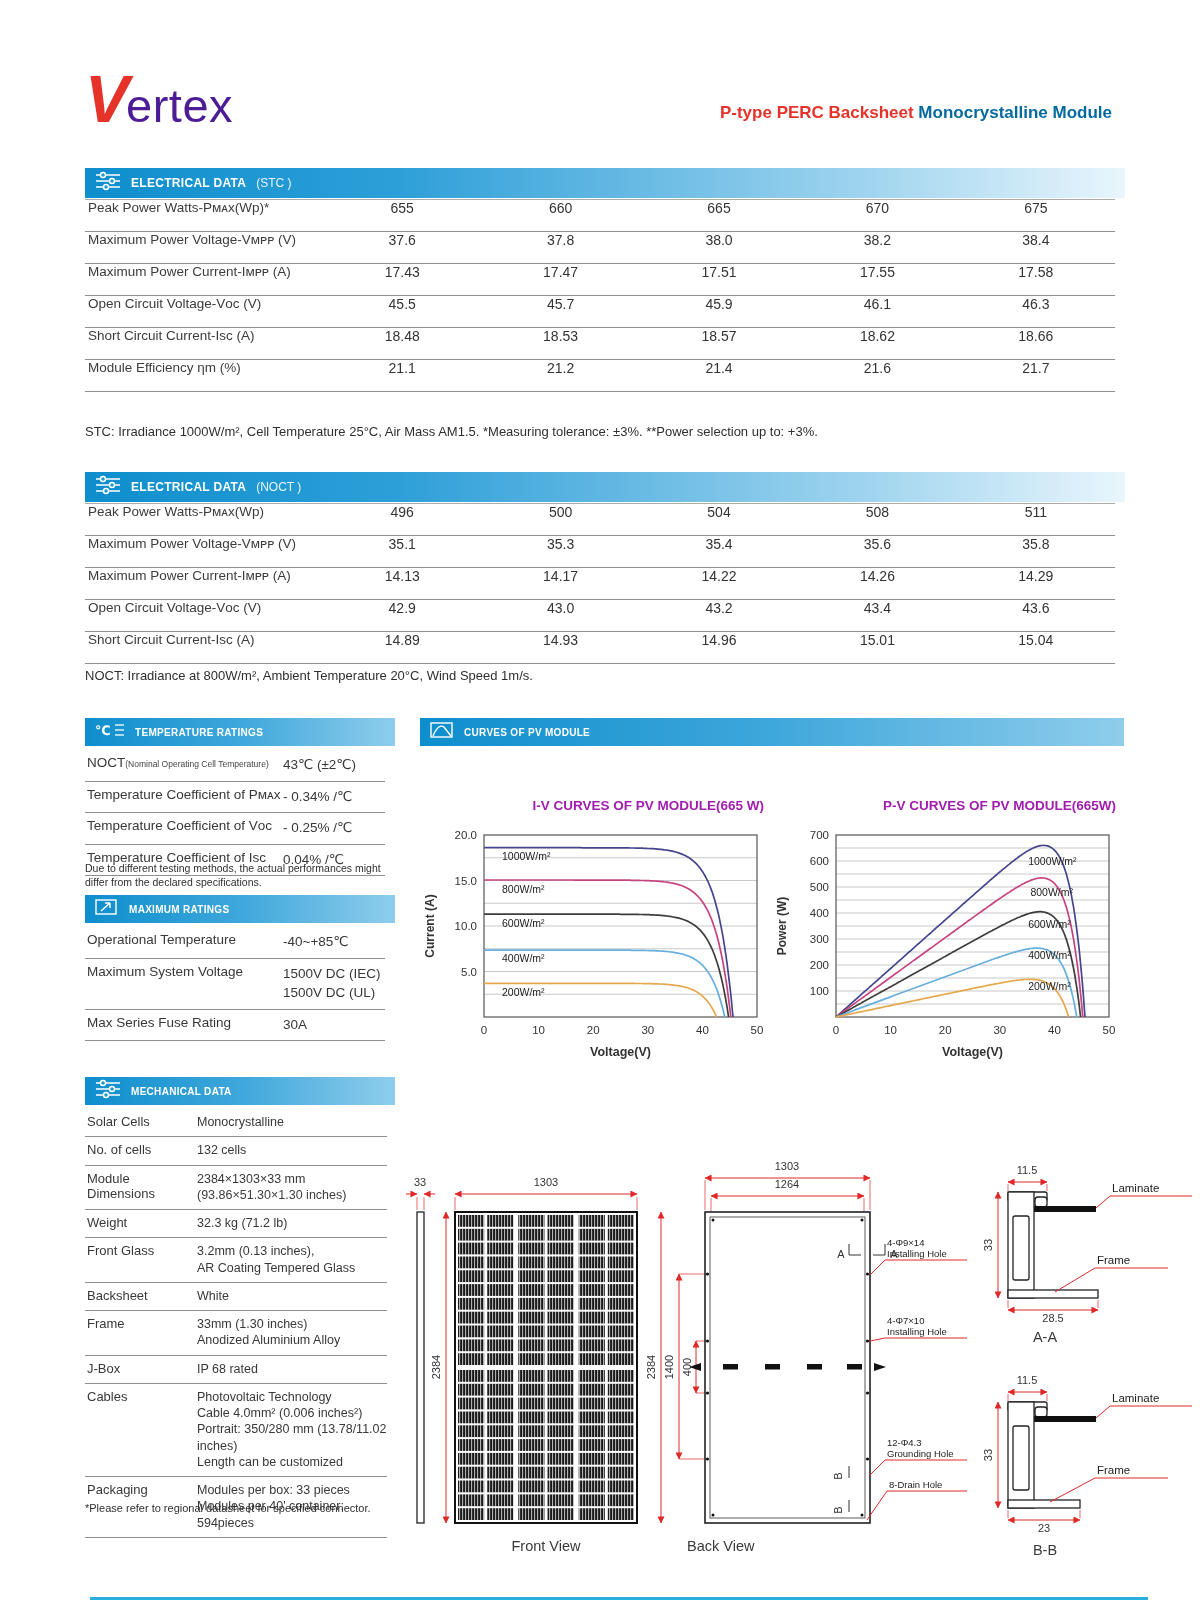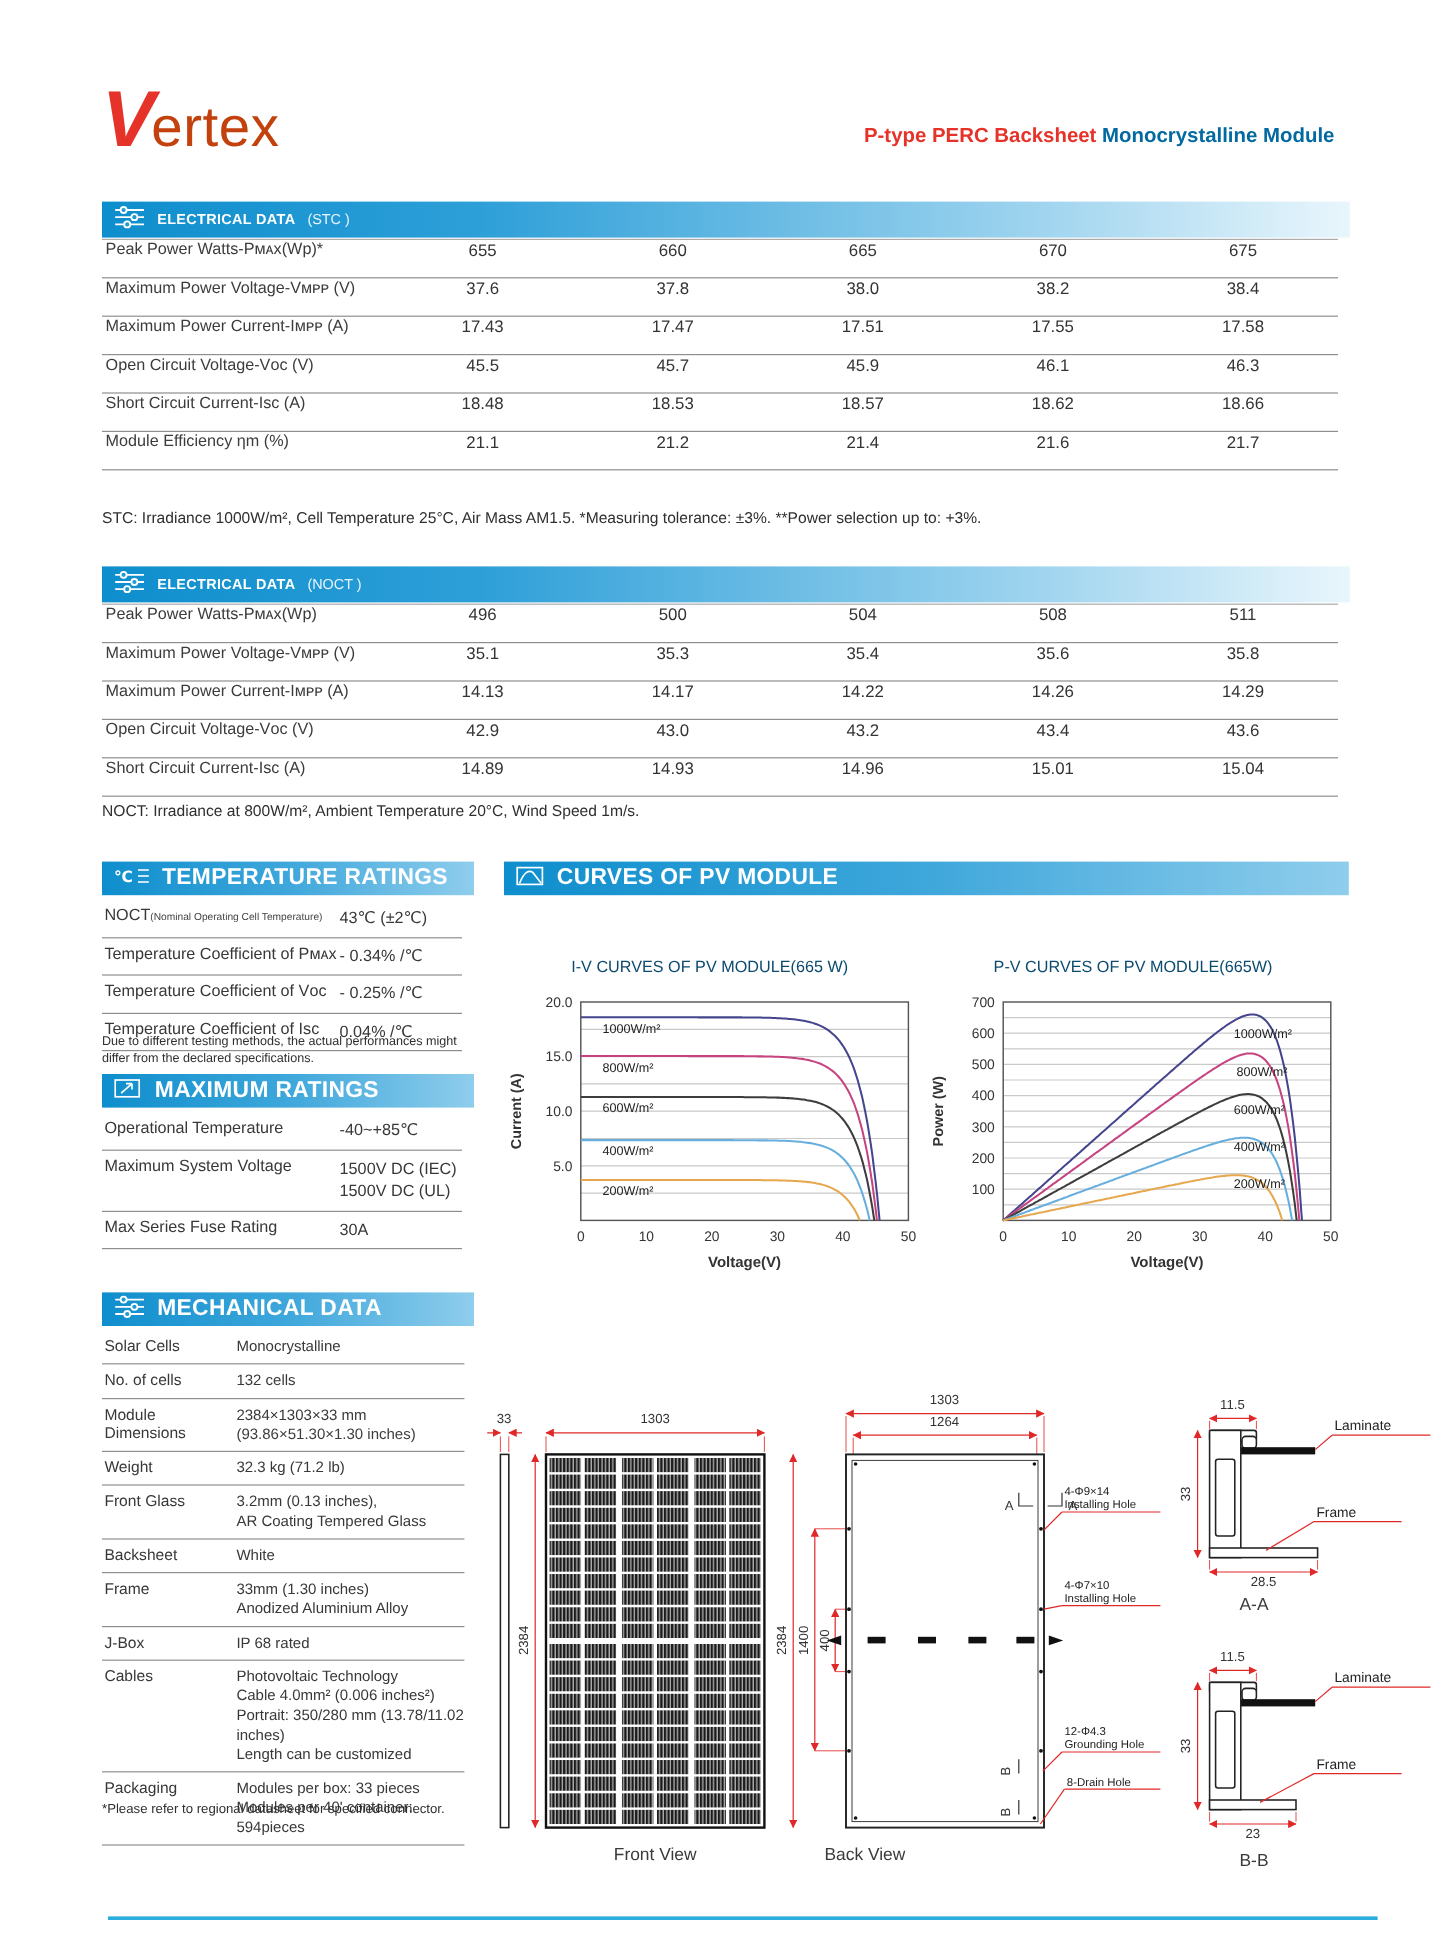--- a/index.html
+++ b/index.html
@@ -2,30 +2,30 @@
 <html><head>
 <meta charset="utf-8">
 <style>
   html,body{margin:0;padding:0;background:#fff}
   .page{position:relative;width:1200px;height:1614px;background:#fff;overflow:hidden;
         font-family:"Liberation Sans","DejaVu Sans",sans-serif;color:#333}
   .abs{position:absolute}
   
   .logo{position:absolute;left:85px;top:66px;display:flex;align-items:baseline}
   .logo .v{color:#e6332a;font-size:66px;font-weight:bold;font-style:italic;line-height:1;letter-spacing:-3px}
-  .logo .rest{color:#c2410c;font-size:47px;font-weight:400;line-height:1;letter-spacing:0.5px}
+  .logo .rest{color:#4c1d95;font-size:47px;font-weight:400;line-height:1;letter-spacing:0.5px}
   .subtitle{position:absolute;right:88px;top:103px;font-size:17px;font-weight:bold}
   .subtitle .r{color:#e6332a}
   .subtitle .b{color:#0369a1}
   
   .ebar{position:absolute;height:30px;display:flex;align-items:center;gap:10px;padding-left:10px;color:#fff;
         background:linear-gradient(90deg,#0e8ecd 0%,#2d9fd8 30%,#9fd4ef 75%,#e9f6fc 100%)}
   .ebar.sm{height:28px;background:linear-gradient(90deg,#0e8ecd 0%,#3ea7db 50%,#8fcdec 100%)}
   .ebar .t{font-size:12px;font-weight:bold;letter-spacing:.3px}
-  .ebar.sm .t{font-size:19px}
+  .ebar.sm .t{font-size:10px}
   .ebar .s{font-size:12px;color:#e8f5ff}
   
   .etable{position:absolute;border-top:1px solid #ababab}
   .erow{display:flex;height:31px;border-bottom:1.5px solid #8f8f8f;color:#3c3c3c}
   .elabel{width:235px;padding-left:3px;font-size:13.5px}
   .evals{flex:1;display:flex}
   .eval,.espan{flex:1;text-align:center;font-size:14px;color:#333}
   .footnote{position:absolute;font-size:13px;color:#2f2f2f}
   
   .kvt{position:absolute}
@@ -33,21 +33,21 @@
   .kvlabel{width:196px;padding-left:2px}
   .lsmall{font-size:8.5px;color:#444}
   .kvval{flex:1}
   .kvline{line-height:1.45}
   #mech-rows .kvlabel{width:110px;font-size:13px}
   #mech-rows .kvline{font-size:12.5px;line-height:1.3}
   .kvsmall{font-size:9.5px;color:#3d3d3d}
   .note{position:absolute;font-size:10.5px;color:#2f2f2f;line-height:1.3}
   
   .chart{position:absolute;width:344px}
-  .ct{padding:26px 0 2px 56px;text-align:left;font-size:13.5px;font-weight:normal;color:#0c4a6e}
+  .ct{padding:26px 0 2px 56px;text-align:right;font-size:13.5px;font-weight:bold;color:#a21caf}
   
   .dimt{font-size:11px;fill:#333}
   .callt{font-size:9.5px;fill:#222}
   .capt{font-size:14.5px;fill:#3a3a3a}
   .lamt{font-size:11.5px;fill:#222}
   .diml{stroke:#e02828;stroke-width:1}
   .dimx{stroke:#e02828;stroke-width:0.7}
   .redl{stroke:#e02828;stroke-width:1;fill:none}
   .blk{fill:#fff;stroke:#222;stroke-width:1.3}
   .cap{position:absolute;font-size:14.5px;color:#3a3a3a}

